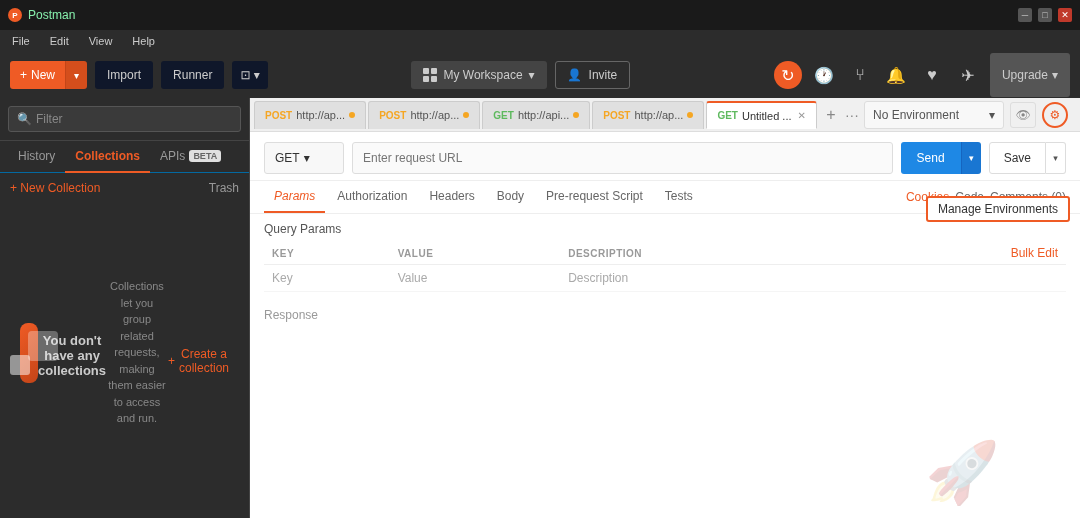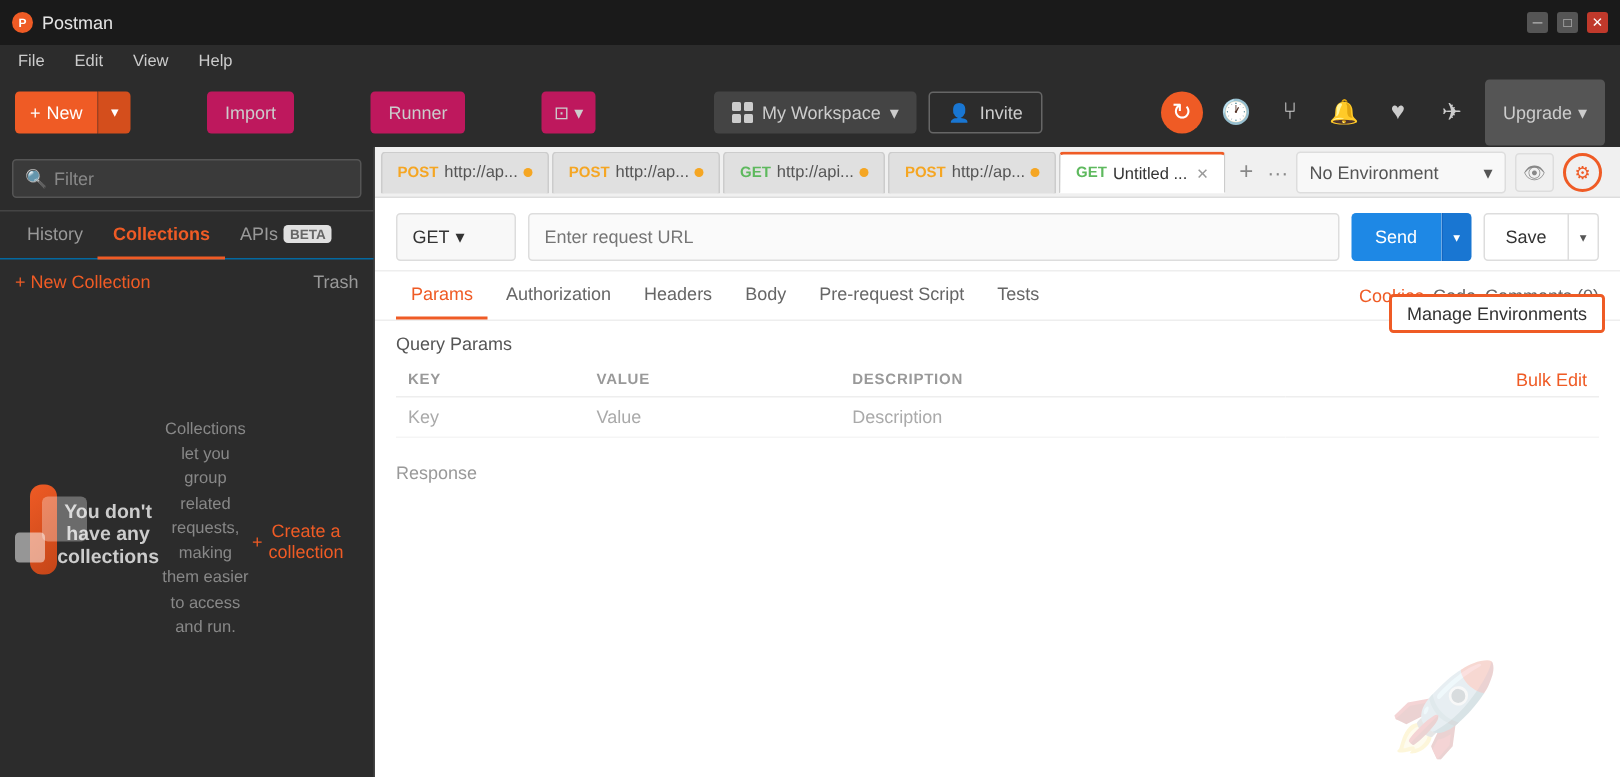--- a/index.html
+++ b/index.html
@@ -11,21 +11,21 @@
       height: 30px;
       display: flex;
       align-items: center;
       justify-content: space-between;
       padding: 0 8px;
       color: #ccc;
       user-select: none;
     }
     .title-bar-left { display: flex; align-items: center; gap: 6px; font-size: 12px; }
     .title-bar-logo { width: 14px; height: 14px; background: #ef5b25; border-radius: 50%; display: flex; align-items: center; justify-content: center; font-size: 8px; color: #fff; font-weight: bold; }
-    .title-bar-title { color: #e5e5e5; font-size: 12px; }
+    .title-bar-title { color: #86efac; font-size: 12px; }
     .title-bar-controls { display: flex; gap: 6px; }
     .title-bar-btn { width: 14px; height: 14px; background: #555; border-radius: 2px; display: flex; align-items: center; justify-content: center; cursor: pointer; font-size: 9px; color: #ccc; }
 
     
     .menu-bar {
       background: #2c2c2c;
       height: 22px;
       display: flex;
       align-items: center;
       padding: 0 8px;
@@ -71,29 +71,28 @@
       color: #fff;
       font-size: 10px;
     }
     .btn-new-main {
       background: #ef5b25;
       border-radius: 3px 0 0 3px;
       border-right: none;
     }
     .new-btn-wrapper { display: flex; height: 28px; }
     .toolbar-btn {
-      background: #be185d;
+      background: #0f172a;
       color: #ccc;
       border: none;
       border-radius: 3px;
       height: 28px;
       padding: 0 12px;
       cursor: pointer;
       font-size: 12px;
-      margin-left: 43px;
     }
     .toolbar-center {
       flex: 1;
       display: flex;
       align-items: center;
       justify-content: center;
       gap: 8px;
     }
     .workspace-btn {
       background: #444;
@@ -398,21 +397,21 @@
       border-bottom: 1px solid #eee;
       gap: 2px;
     }
     .req-tab {
       padding: 8px 10px;
       font-size: 12px;
       color: #666;
       cursor: pointer;
       border-bottom: 2px solid transparent;
     }
-    .req-tab.active { color: #ef5b25; border-bottom: 2px solid #ef5b25; }
+    .req-tab.active { color: #ef5b25; border-bottom: 2px solid #ef5b25; font-style: italic; }
     .req-tab-right { margin-left: auto; display: flex; gap: 6px; align-items: center; }
     .req-tab-link { color: #ef5b25; font-size: 12px; cursor: pointer; }
     .req-tab-link.gray { color: #666; }
 
     
     .query-params-section { padding: 8px 14px; }
     .query-params-title { font-size: 12px; color: #555; margin-bottom: 6px; font-weight: 500; }
     .params-table { width: 100%; border-collapse: collapse; }
     .params-table th {
       text-align: left;

